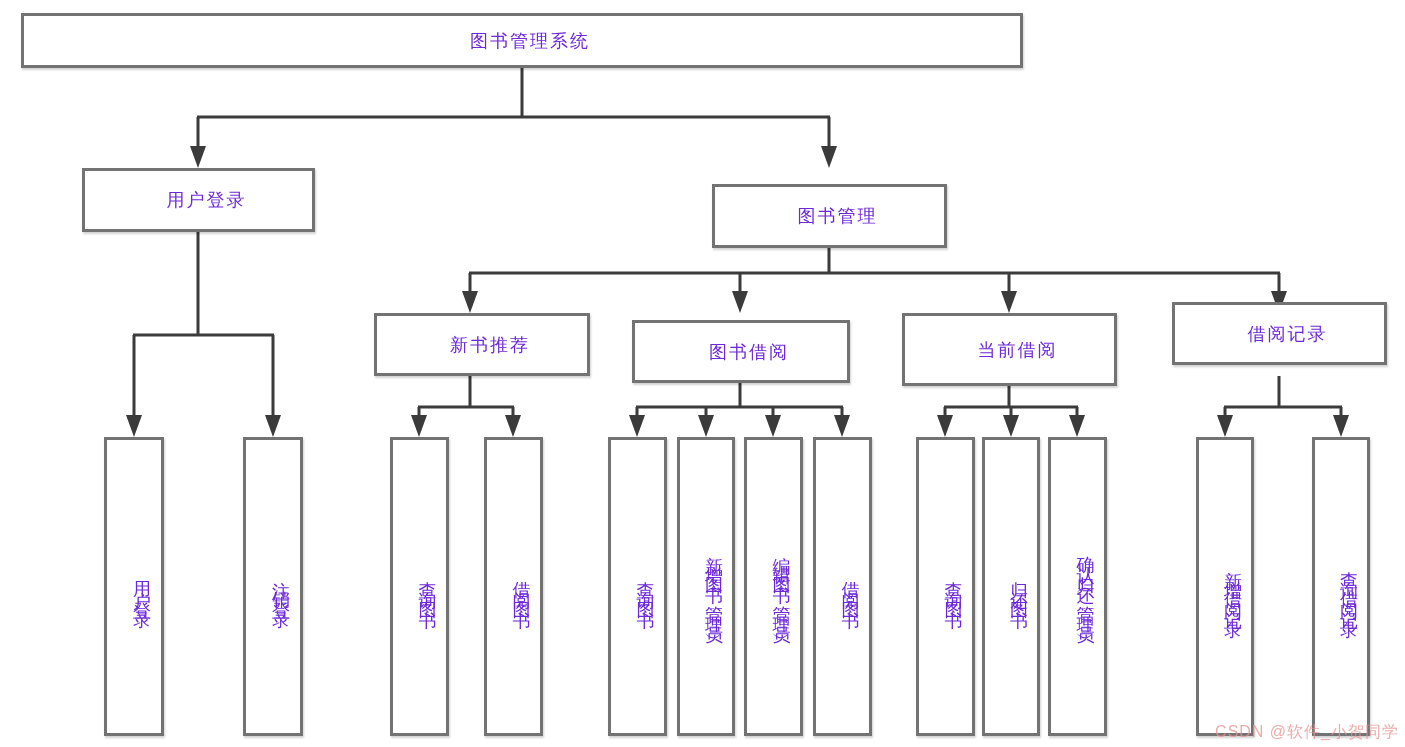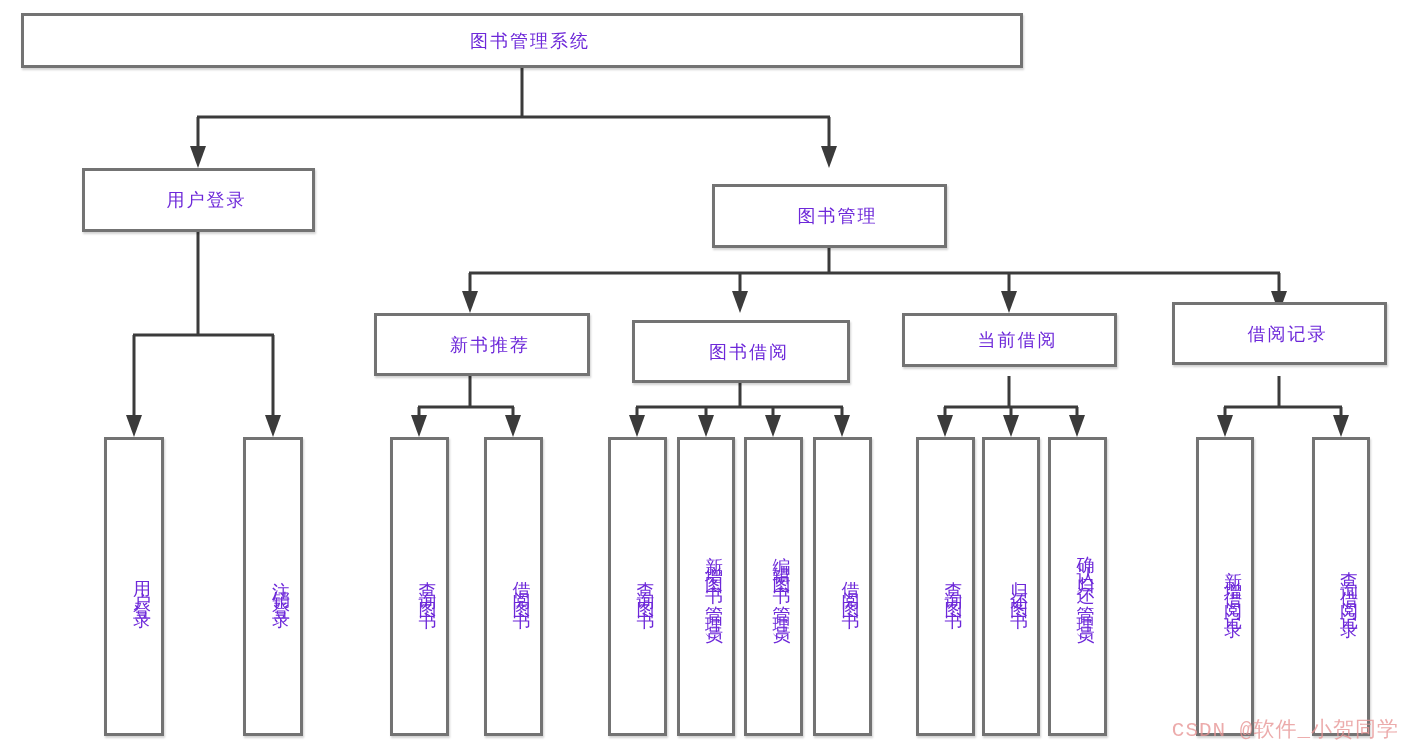--- a/index.html
+++ b/index.html
@@ -30,26 +30,25 @@
   .leaf .lbl{
     writing-mode:vertical-rl;
     text-orientation:mixed;
     letter-spacing:10px;
     font-size:18px;
     line-height:1;
   }
   .watermark{
     position:absolute;
     right:6px;bottom:4px;
-    font-size:21px;
+    font-size:16px;
     color:rgba(231,148,148,0.78);
     letter-spacing:1px;
     z-index:5;
     white-space:nowrap;
-    font-family:Liberation Mono, monospace;
   }
 </style>
 </head>
 <body>
 
 <div class="canvas">
 
   <svg class="wires" width="1405" height="747" viewBox="0 0 1405 747" xmlns="http://www.w3.org/2000/svg">
     <g stroke="#3b3b3b" stroke-width="3" fill="none">
 
@@ -100,21 +99,21 @@
   <div class="node" style="left:712px;top:184px;width:235px;height:64px;">
     <span class="lbl">图书管理</span>
   </div>
 
   <div class="node" style="left:362px;top:313px;width:216px;height:63px;margin-left:12px;">
     <span class="lbl">新书推荐</span>
   </div>
   <div class="node" style="left:632px;top:313px;width:218px;height:63px;margin-top:7px;">
     <span class="lbl">图书借阅</span>
   </div>
-  <div class="node" style="left:902px;top:313px;width:215px;height:54px;">
+  <div class="node" style="left:902px;top:313px;width:215px;height:73px;">
     <span class="lbl">当前借阅</span>
   </div>
   <div class="node" style="left:1172px;top:302px;width:215px;height:63px;">
     <span class="lbl">借阅记录</span>
   </div>
 
   <div class="node leaf" style="left:104px;top:437px;width:60px;height:299px;">
     <span class="lbl">用户登录</span>
   </div>
   <div class="node leaf" style="left:243px;top:437px;width:60px;height:299px;">

